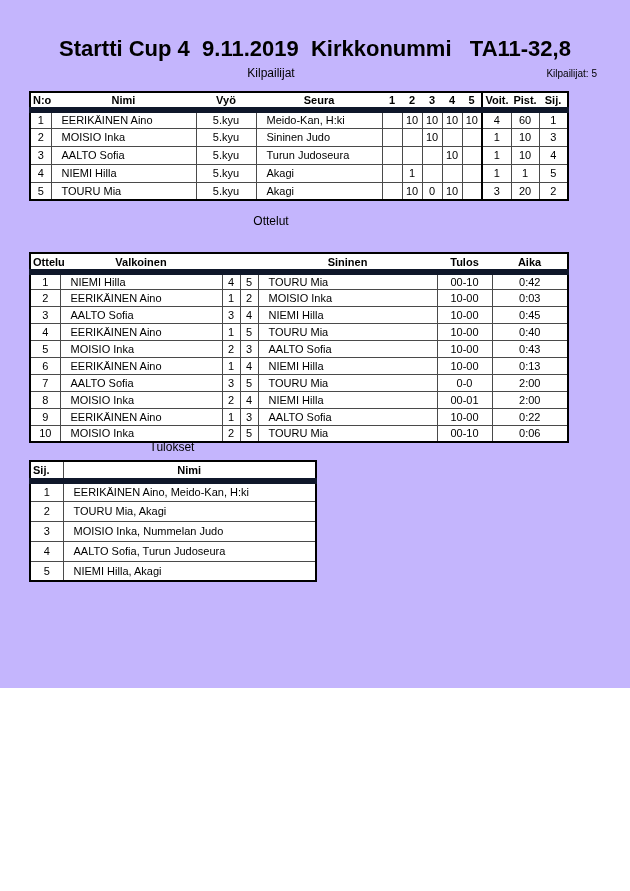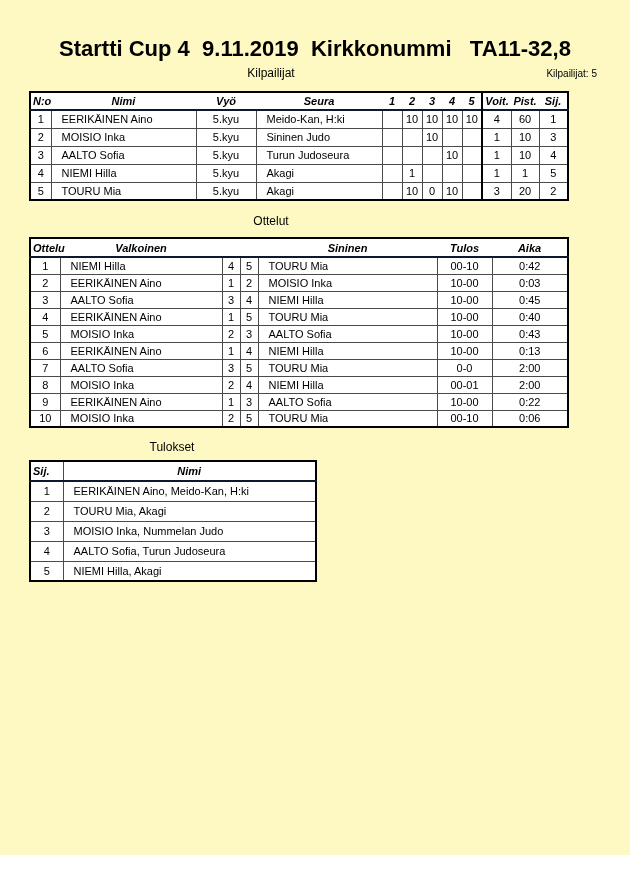--- a/index.html
+++ b/index.html
@@ -1,46 +1,46 @@
 <!DOCTYPE html>
 <html><head>
 <meta charset="utf-8">
 <style>
   html,body { margin:0; padding:0; background:#fff; }
-  .page { position:relative; width:630px; height:855px; background:#fef9c3;
+  .page { position:relative; width:630px; height:688px; background:#c4b5fd;
           font-family:"Liberation Sans", sans-serif; color:#000; overflow:hidden; }
 
   .title { position:absolute; top:36px; left:0; width:630px; text-align:center;
            font-size:22px; font-weight:bold; white-space:pre; }
 
   .count-label { position:absolute; top:68px; left:0; width:597px; text-align:right;
                  font-size:10px; }
 
   .section-label { position:absolute; left:29px; width:484px; text-align:center;
                    font-size:12px; font-weight:normal; }
   .sec-competitors { top:66px; }
   .sec-matches    { top:214px; }
   .sec-results    { top:440px; width:286px; }
 
   table { position:absolute; border-collapse:collapse; table-layout:fixed;
           background:#fff; border:2px solid #000;
           font-family:"Liberation Sans", sans-serif; font-size:11px; color:#000; }
   td { border:1px solid #4a4a4a; overflow:hidden; white-space:nowrap; padding:0; }
   th { border:none; font-weight:bold; font-size:11px; white-space:nowrap;
        overflow:visible; padding:0; }
-  tr.hdr { border-bottom:2px solid #0f172a;font-style:italic; }
+  tr.hdr { border-bottom:6px solid #0f172a; }
   .thick-l { border-left:2px solid #000; }
   .hbr { border-right:1px solid #4a4a4a; }
   .c { text-align:center; }
   .l { text-align:left; padding-left:10px; }
   .hl { text-align:left; padding-left:2px; }
 
   #competitors-table { top:91px;  left:29px; width:538px; }
   #competitors-table tr { height:18px; }
-  #matches-table     { top:237px; left:29px; width:538px; }
+  #matches-table     { top:252px; left:29px; width:538px; }
   #matches-table tr { height:17px; }
   #matches-table tr.hdr { height:19px; }
   #results-table     { top:460px; left:29px; width:286px; }
   #results-table tr { height:20px; }
 </style>
 </head>
 <body>
 
 <div class="page">
 

